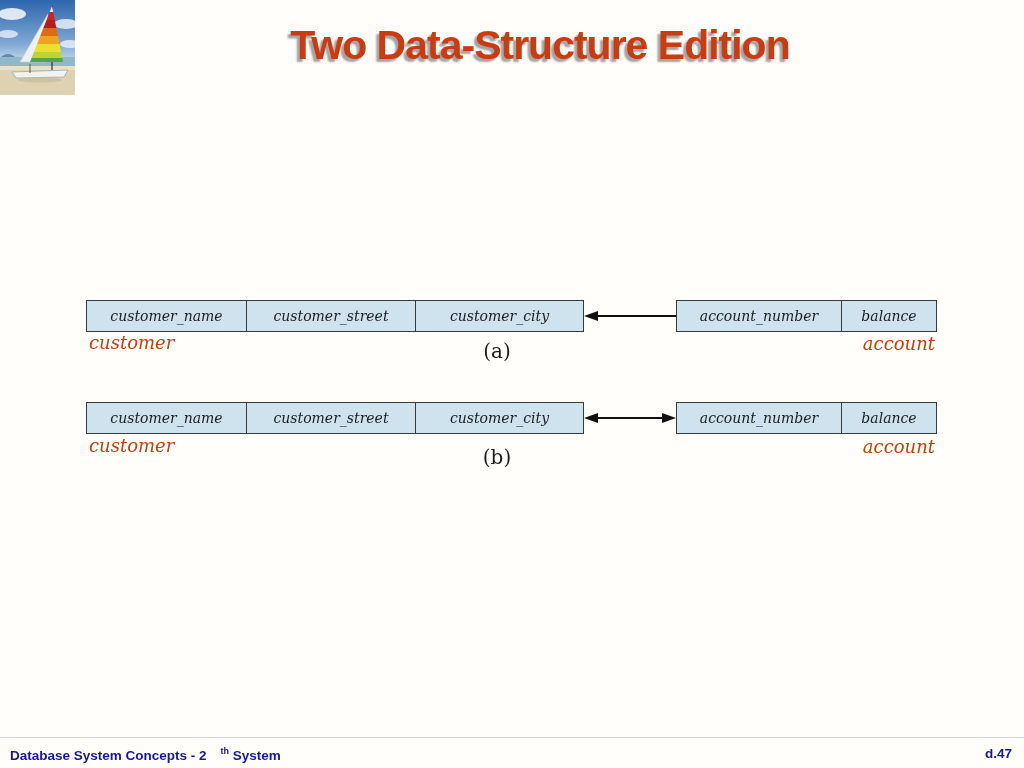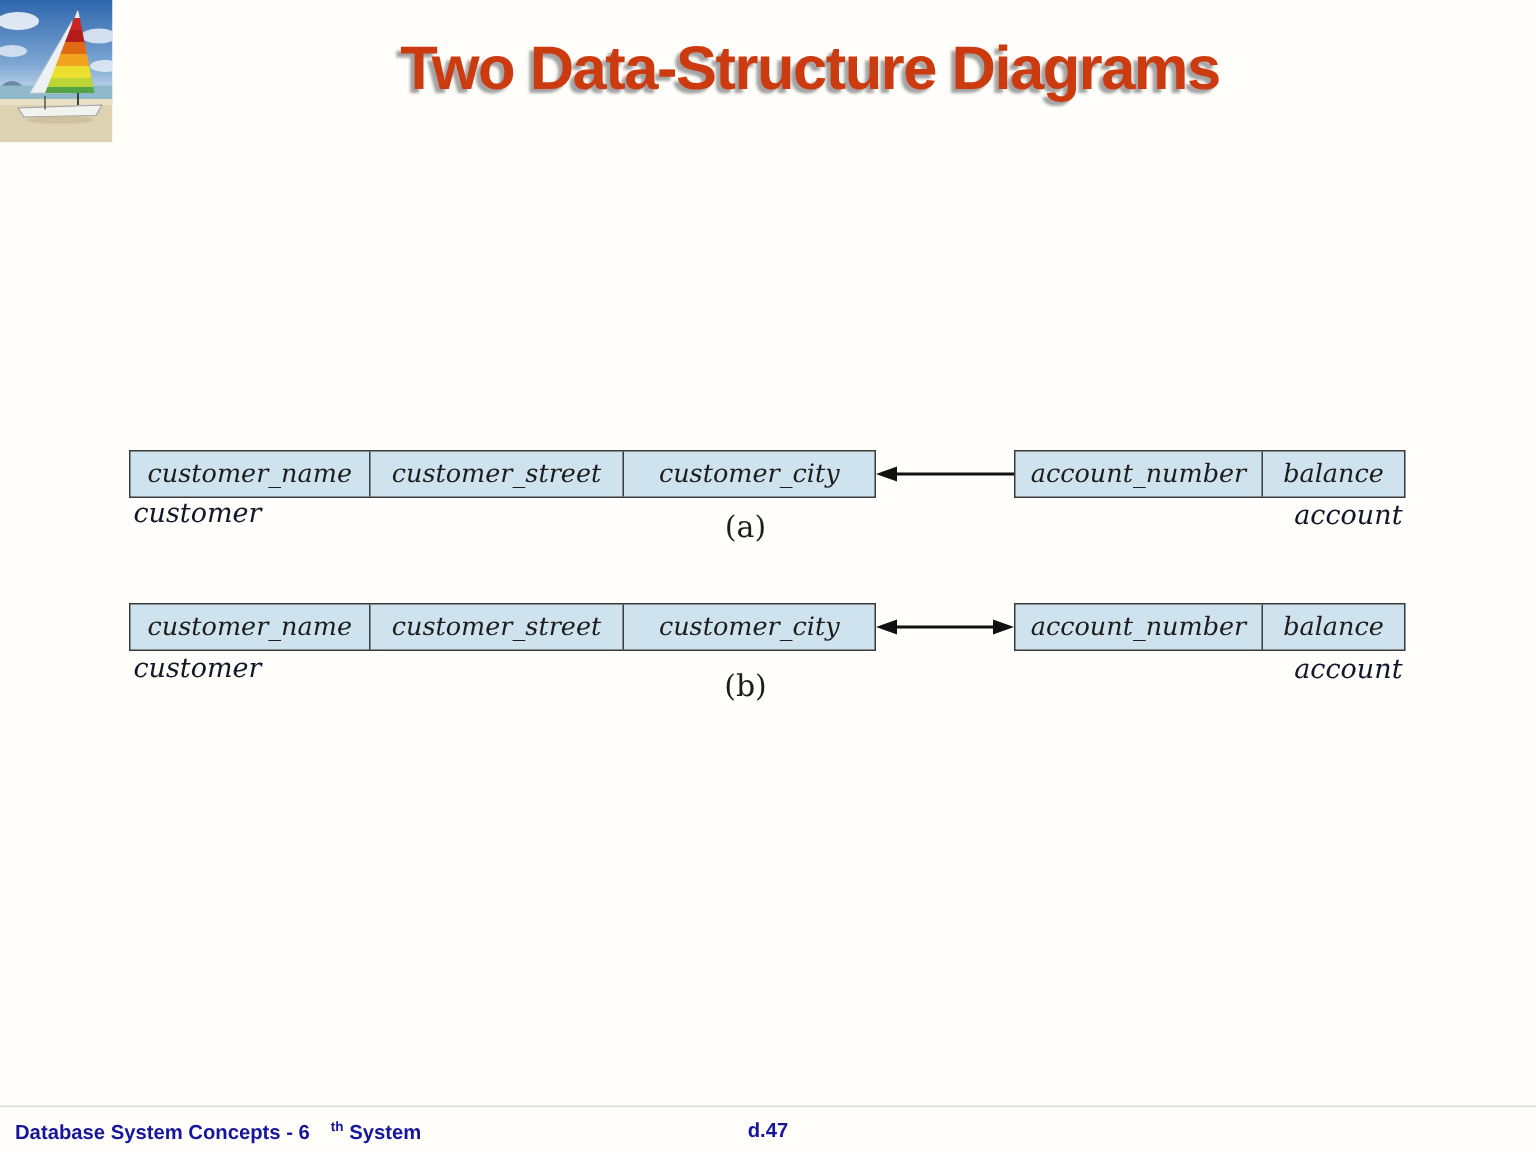--- a/index.html
+++ b/index.html
@@ -32,48 +32,48 @@
     display: flex;
     border: 1.6px solid #3a3a3a;
     background: #cfe3ef;
   }
   .rec-cell {
     height: 100%;
     display: flex; align-items: center; justify-content: center;
     border-right: 1.6px solid #3a3a3a;
     font-family: "DejaVu Serif", "Liberation Serif", serif;
     font-style: italic;
-    font-size: 17px; color: #1c1c1c;
+    font-size: 14px; color: #1c1c1c;
     white-space: nowrap;
   }
   .rec-cell:last-child { border-right: none; }
 
   .tbl-label {
     position: absolute;
     font-family: "DejaVu Serif", "Liberation Serif", serif;
-    font-style: italic; font-size: 18px; color: #0f172a;
+    font-style: italic; font-size: 18px; color: #c2410c;
   }
   .caption {
     position: absolute; width: 80px; text-align: center;
     font-family: "DejaVu Serif", "Liberation Serif", serif;
     font-size: 20px; color: #1c1c1c;
   }
   .arrow-svg { position: absolute; }
 
   
   .footer-rule {
     position: absolute; left: 0; right: 0; top: 737px;
     height: 1px; background: #d9d9d9;
   }
   .footer {
     position: absolute; left: 0; right: 0; top: 746px; height: 22px;
     font-size: 13.5px; font-weight: bold; color: #16169c;
   }
   .footer .f-left  { position: absolute; left: 10px; top: 0; }
-  .footer .f-center{ position: absolute; left: 0; right: 0; top: 0; text-align: center; }
+  .footer .f-center{ position: absolute; left: 0; right: 12px; top: 0; text-align: right; }
   .footer .f-right { position: absolute; right: 10px; top: 0; }
   .footer sup { font-size: 9px; vertical-align: super; padding-left: 14px; }
 </style>
 </head>
 <body>
 
 <div class="slide">
 
   <svg class="logo" viewBox="0 0 75 95" xmlns="http://www.w3.org/2000/svg" aria-hidden="true">
     <defs>
@@ -105,21 +105,21 @@
       <rect x="25" y="36" width="42" height="8" fill="#f0a41e"></rect>
       <rect x="25" y="44" width="42" height="8" fill="#ecdf2e"></rect>
       <rect x="25" y="52" width="42" height="6" fill="#bcd436"></rect>
       <rect x="25" y="58" width="42" height="6" fill="#54a446"></rect>
     </g>
     <polygon points="12,72 68,70 64,77 16,78" fill="#f2f2ee" stroke="#9aa0a6" stroke-width="0.7"></polygon>
     <line x1="30" y1="64" x2="30" y2="73" stroke="#555" stroke-width="1"></line>
     <ellipse cx="40" cy="80" rx="22" ry="2.5" fill="#c9bd9a" opacity="0.8"></ellipse>
   </svg>
 
-  <div class="title">Two Data-Structure Diagrams</div>
+  <div class="title">Two Data-Structure Edition</div>
 
   <div class="rec-table" style="left:86px; top:300px; width:498px;">
     <div class="rec-cell" style="width:160px;">customer_name</div>
     <div class="rec-cell" style="width:169px;">customer_street</div>
     <div class="rec-cell" style="flex:1;">customer_city</div>
   </div>
 
   <div class="rec-table" style="left:676px; top:300px; width:261px;">
     <div class="rec-cell" style="width:165px;">account_number</div>
     <div class="rec-cell" style="flex:1;">balance</div>
@@ -150,17 +150,17 @@
     <polygon points="0,8 14,3 14,13" fill="#111"></polygon>
     <polygon points="92,8 78,3 78,13" fill="#111"></polygon>
   </svg>
 
   <div class="tbl-label" style="left:89px; top:435px;">customer</div>
   <div class="tbl-label" style="left:676px; top:436px; width:259px; text-align:right;">account</div>
   <div class="caption" style="left:457px; top:445px;">(b)</div>
 
   <div class="footer-rule"></div>
   <div class="footer">
-    <div class="f-left"><span>Database System Concepts - 6</span><sup>th</sup><span> System</span></div>
+    <div class="f-left"><span>Database System Concepts - 2</span><sup>th</sup><span> System</span></div>
     <div class="f-center">d.47</div>
   </div>
 
 </div>
 
 </body></html>

